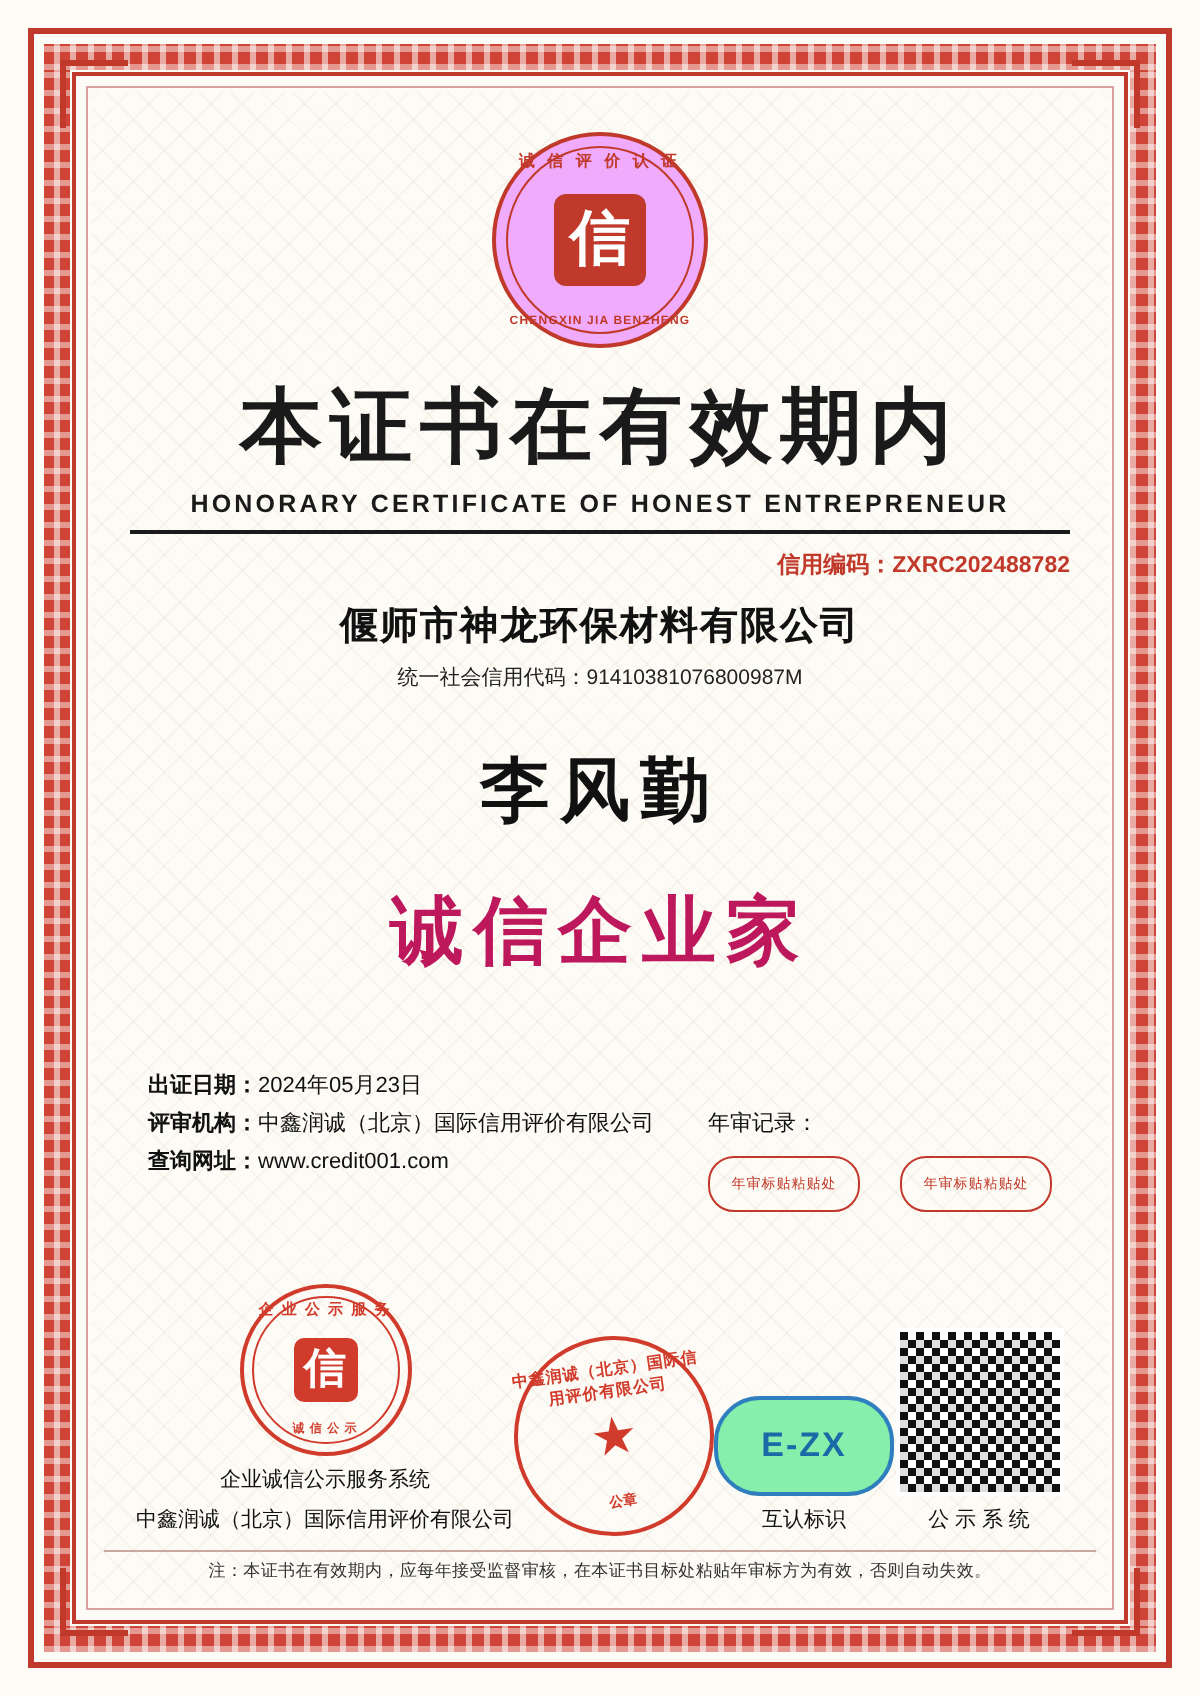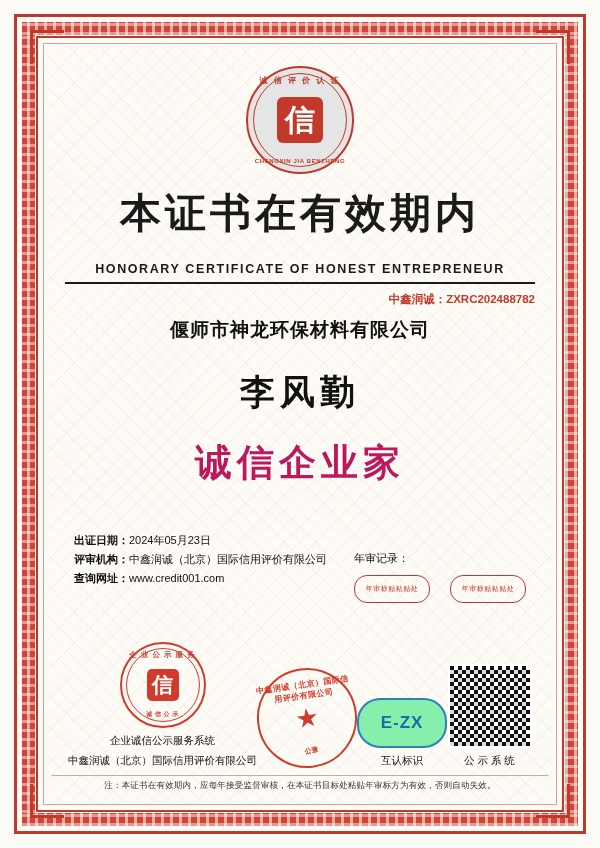--- a/index.html
+++ b/index.html
@@ -101,21 +101,21 @@
     height: 108px;
     position: relative;
   }
   .emblem {
     width: 108px;
     height: 108px;
     border-radius: 50%;
     border: 2px solid #c0392b;
     box-sizing: border-box;
     position: relative;
-    background: #e5e5e5;
+    background: #f0abfc;
   }
   .emblem .ring2 {
     position: absolute;
     left: 5px; top: 5px; right: 5px; bottom: 5px;
     border-radius: 50%;
     border: 1px solid #c0392b;
   }
   .emblem .core {
     position: absolute;
     left: 50%;
@@ -157,21 +157,21 @@
   
   .title-cn {
     margin-top: 12px;
     font-size: 41px;
     letter-spacing: 4px;
     font-weight: bold;
     color: #1a1a1a;
     font-family: "DejaVu Sans", "Liberation Sans", sans-serif;
   }
   .title-en {
-    margin-top: 21px;
+    margin-top: 4px;
     font-size: 12.5px;
     letter-spacing: 1.6px;
     color: #1a1a1a;
     font-weight: bold;
     white-space: nowrap;
   }
   .title-rule {
     margin-top: 6px;
     width: 470px;
     height: 2px;
@@ -425,24 +425,27 @@
         <div class="core">信</div>
         <div class="bottom-arc">CHENGXIN JIA BENZHENG</div>
       </div>
     </div>
 
     <div class="title-cn">本证书在有效期内</div>
     <div class="title-en">HONORARY CERTIFICATE OF HONEST ENTREPRENEUR</div>
     <div class="title-rule"></div>
 
     <div class="credit-no">
-      <span>中鑫润诚：</span><span>ZXRC202488782</span>
+      <span>信用编码：</span><span>ZXRC202488782</span>
     </div>
 
     <div class="company">偃师市神龙环保材料有限公司</div>
+    <div class="uscc">
+      <span>统一社会信用代码：</span><span>91410381076800987M</span>
+    </div>
 
     <div class="person">李风勤</div>
     <div class="award">诚信企业家</div>
 
     <div class="details">
       <div class="details-left">
         <div class="row">
           <b>出证日期：</b><span>2024年05月23日</span>
         </div>
         <div class="row">

